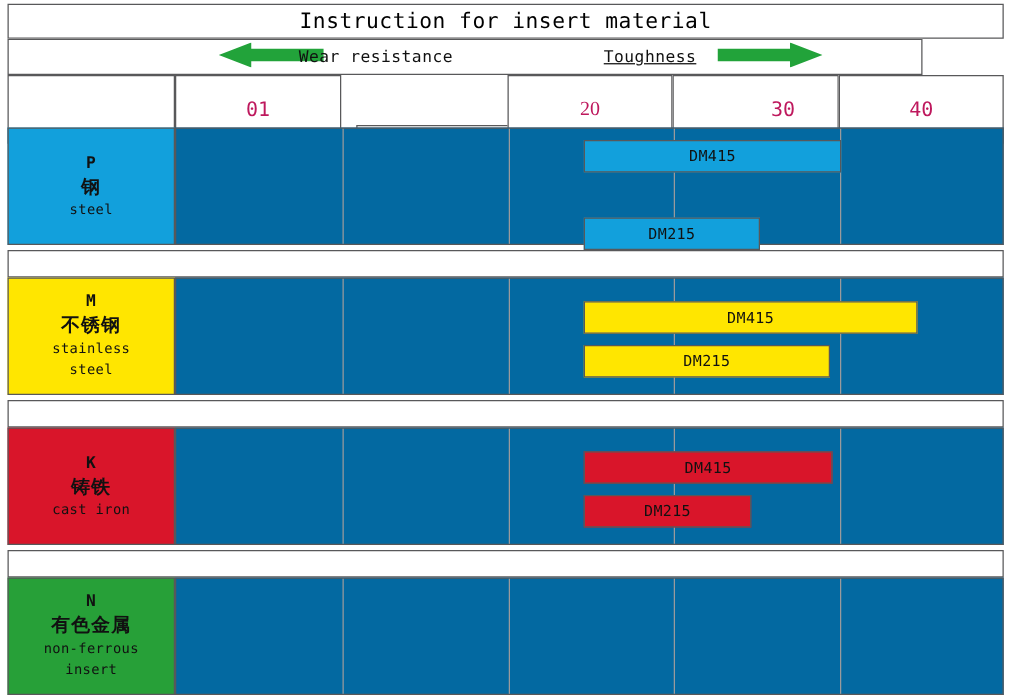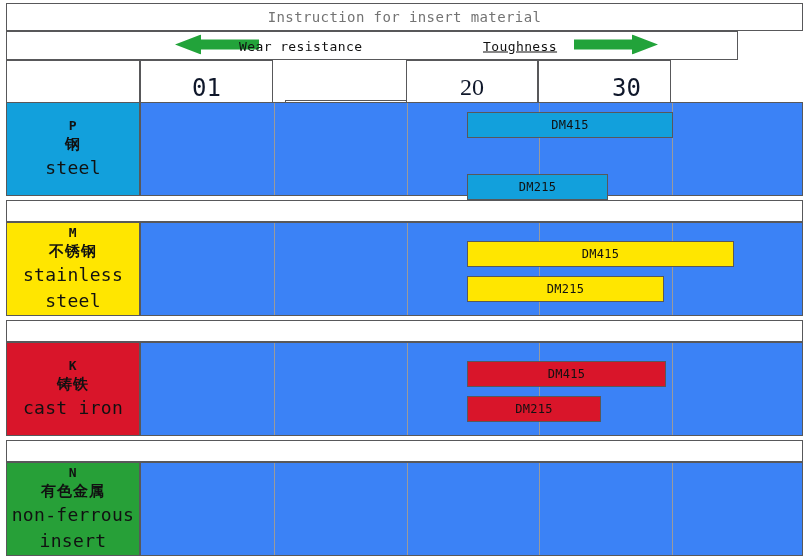--- a/index.html
+++ b/index.html
@@ -32,23 +32,23 @@
     justify-content: center;
     text-align: center;
   }
 
   
   .title-row {
     left: 6px;
     top: 3px;
     width: 797px;
     height: 28px;
-    font-size: 14px;
+    font-size: 17px;
     letter-spacing: 0.4px;
-    color: #737373;
+    color: #000000;
   }
 
   .axis-row {
     left: 6px;
     top: 31px;
     width: 732px;
     height: 29px;
     font-size: 13px;
     color: #111;
     justify-content: flex-start;
@@ -75,22 +75,22 @@
   .arrow {
     position: absolute;
     top: 50%;
     transform: translateY(-50%);
   }
 
   
   .grade-cell {
     top: 60px;
     height: 55px;
-    font-size: 24px;
-    color: #0f172a;
+    font-size: 16px;
+    color: #be185d;
   }
 
   
   .block {
     position: absolute;
     left: 6px;
     width: 797px;
     box-sizing: border-box;
   }
 
@@ -114,34 +114,34 @@
     font-weight: bold;
     letter-spacing: 0.5px;
   }
   .legend-cn {
     font-family: "DejaVu Sans", "Liberation Sans", sans-serif;
     font-size: 15px;
     font-weight: bold;
     letter-spacing: 1px;
   }
   .legend-en {
-    font-size: 18px;
+    font-size: 11px;
     letter-spacing: 0.3px;
     line-height: 1.35;
   }
 
   .plot-area {
     position: absolute;
     left: 134px;
     top: 0;
     right: 0;
     height: 100%;
     box-sizing: border-box;
     border: 1px solid #58585a;
-    background: #3b82f6;
+    background: #0369a1;
   }
 
   
   .col-sep {
     position: absolute;
     top: 0;
     bottom: 0;
     width: 1px;
     background: #9a9a9c;
   }
@@ -192,20 +192,21 @@
         </svg>
       </span>
     </div>
   </div>
 
   <div class="cell grade-cell" style="left:6px;width:134px;"></div>
   <div class="cell grade-cell" style="left:140px;width:133px;">01</div>
   <div class="cell grade-cell" style="left:285px;width:133px;margin-top:40px;">10</div>
   <div class="cell grade-cell" style="left:406px;width:132px;font-family:Liberation Serif, serif;">20</div>
   <div class="cell grade-cell" style="left:538px;width:133px;padding-left:44px;">30</div>
+  <div class="cell grade-cell" style="left:671px;width:132px;">40</div>
 
   <div id="blocks-host">
       <div class="block" style="top: 102px; height: 94px;">
         <div class="legend-cell" style="background: rgb(18, 160, 220);">
           <div class="legend-code">P</div>
           <div class="legend-cn">钢</div>
           <div class="legend-en">steel</div>
         </div>
         <div class="plot-area">
           <div class="col-sep" style="left: 133px;"></div>

